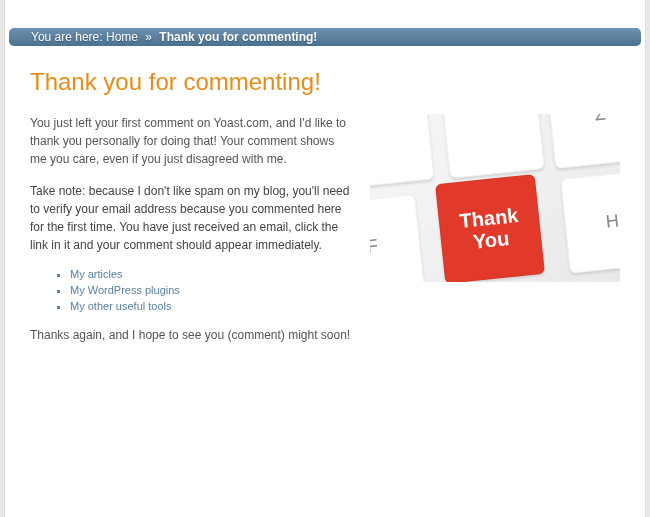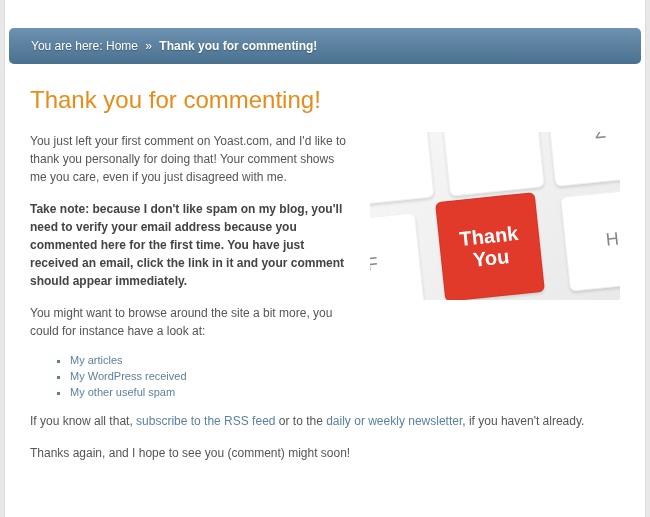--- a/index.html
+++ b/index.html
@@ -14,21 +14,21 @@
     background: #fff;
     margin: 0 4px;
     border-left: 1px solid #ddd;
     border-right: 1px solid #ddd;
     min-height: 517px;
   }
   .breadcrumb {
     background: linear-gradient(to bottom, #6d92b2 0%, #5b819f 50%, #4a7190 100%);
     color: #fff;
     font-size: 12px;
-    padding: 11px 22px;
+    padding: 2px 22px;
     border-radius: 5px;
     margin: 0 4px;
     position: relative;
     top: 28px;
     text-shadow: 0 1px 1px rgba(0,0,0,0.3);
   }
   .breadcrumb a { color: #fff; text-decoration: none; }
   .breadcrumb strong { font-weight: bold; }
   .content {
     padding: 50px 25px 20px 25px;
@@ -70,21 +70,21 @@
     text-align: center;
     line-height: 1.1;
     font-size: 20px;
   }
   p {
     font-size: 12px;
     color: #555;
     line-height: 1.5;
     margin-bottom: 14px;
   }
-  p.bold { font-weight: bold; color: #444; }
+  p.bold { font-weight: normal; color: #444; }
   ul.link-list {
     margin: 0 0 14px 40px;
     padding: 0;
   }
   ul.link-list li {
     font-size: 11px;
     color: #555;
     margin-bottom: 4px;
     list-style: square;
   }
@@ -128,29 +128,25 @@
           <div>Thank</div>
           <div>You</div>
         </div>
       </div>
     </div>
 
     <p>You just left your first comment on Yoast.com, and I'd like to thank you personally for doing that! Your comment shows me you care, even if you just disagreed with me.</p>
 
     <p class="bold">Take note: because I don't like spam on my blog, you'll need to verify your email address because you commented here for the first time. You have just received an email, click the link in it and your comment should appear immediately.</p>
 
-    <p>You might want to browse around the site a bit more, you could for instance have a look at:</p>
 
     <ul class="link-list">
       <li><a class="inline" href="#">My articles</a></li>
-      <li><a class="inline" href="#">My WordPress received</a></li>
-      <li><a class="inline" href="#">My other useful spam</a></li>
+      <li><a class="inline" href="#">My WordPress plugins</a></li>
+      <li><a class="inline" href="#">My other useful tools</a></li>
     </ul>
 
-    <p>
-      <span>If you know all that, </span><a class="inline" href="#">subscribe to the RSS feed</a><span> or to the </span><a class="inline" href="#">daily or weekly newsletter</a><span>, if you haven't already.</span>
-    </p>
 
     <p>Thanks again, and I hope to see you (comment) might soon!</p>
 
 
   </div>
 </div>
 
 </body></html>

